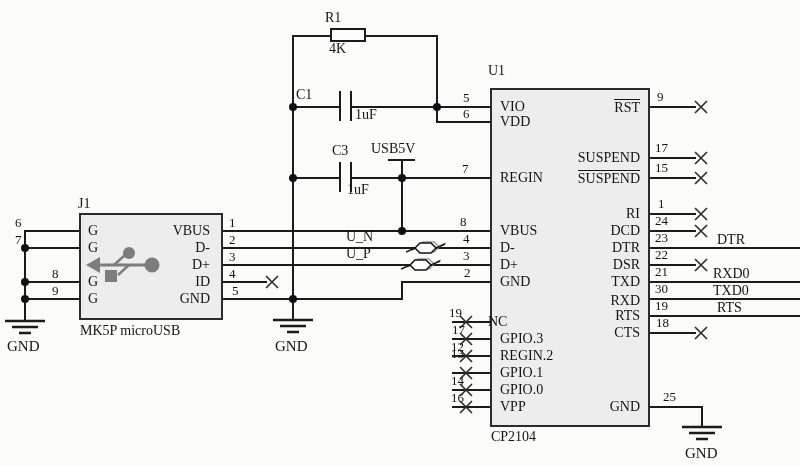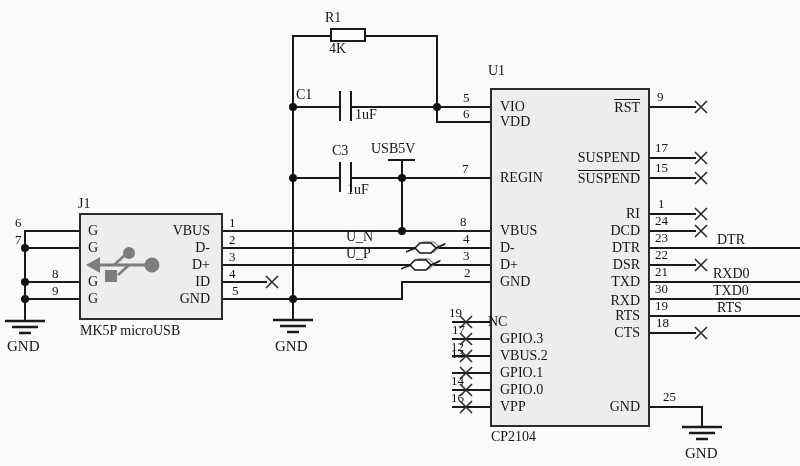--- a/index.html
+++ b/index.html
@@ -164,21 +164,21 @@
 
   <div class="pin" style="left:500px;top:99px">VIO</div>
   <div class="pin" style="left:500px;top:114px">VDD</div>
   <div class="pin" style="left:500px;top:170px">REGIN</div>
   <div class="pin" style="left:500px;top:223px">VBUS</div>
   <div class="pin" style="left:500px;top:240px">D-</div>
   <div class="pin" style="left:500px;top:257px">D+</div>
   <div class="pin" style="left:500px;top:274px">GND</div>
   <div class="pin" style="left:488px;top:314px">NC</div>
   <div class="pin" style="left:500px;top:331px">GPIO.3</div>
-  <div class="pin" style="left:500px;top:348px">VBUS.2</div>
+  <div class="pin" style="left:500px;top:348px">REGIN.2</div>
   <div class="pin" style="left:500px;top:365px">GPIO.1</div>
   <div class="pin" style="left:500px;top:382px">GPIO.0</div>
   <div class="pin" style="left:500px;top:399px">VPP</div>
 
   <div class="pin ra" style="right:160px;top:99px"><span class="ov">RST</span></div>
   <div class="pin ra" style="right:160px;top:150px">SUSPEND</div>
   <div class="pin ra" style="right:160px;top:170px"><span class="ov">SUSPEND</span></div>
   <div class="pin ra" style="right:160px;top:206px">RI</div>
   <div class="pin ra" style="right:160px;top:223px">DCD</div>
   <div class="pin ra" style="right:160px;top:240px">DTR</div>

